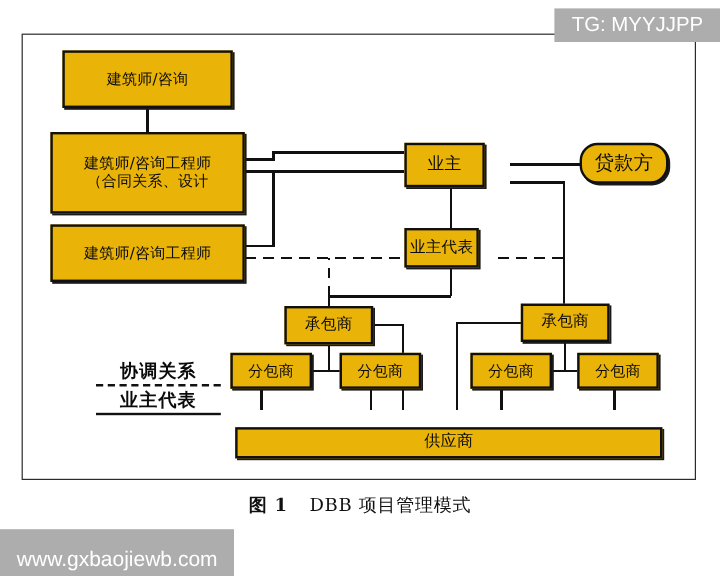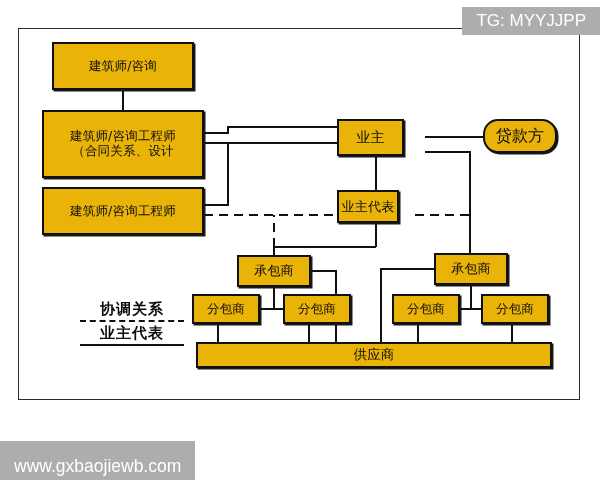--- a/index.html
+++ b/index.html
@@ -71,21 +71,21 @@
   .n-ownerrep  { left: 337px; top: 190px; width: 62px;  height: 33px; font-size: 13px; }
 
   .n-ctr-l     { left: 237px; top: 255px; width: 74px;  height: 32px; font-size: 13px; }
   .n-ctr-r     { left: 434px; top: 253px; width: 74px;  height: 32px; font-size: 13px; }
 
   .n-sub1      { left: 192px; top: 294px; width: 68px;  height: 30px; font-size: 12.5px; }
   .n-sub2      { left: 283px; top: 294px; width: 68px;  height: 30px; font-size: 12.5px; }
   .n-sub3      { left: 392px; top: 294px; width: 68px;  height: 30px; font-size: 12.5px; }
   .n-sub4      { left: 481px; top: 294px; width: 68px;  height: 30px; font-size: 12.5px; }
 
-  .n-supplier  { left: 196px; top: 342px; width: 356px; height: 26px; font-size: 13.5px; }
+  .n-supplier  { left: 196px; top: 356px; width: 356px; height: 26px; font-size: 13.5px; }
 
   
   .legend {
     position: absolute;
     left: 80px;
     top: 300px;
     width: 104px;
     z-index: 6;
   }
   .legend-label {
@@ -255,20 +255,23 @@
     <span>供应商</span>
   </div>
 
   <div class="legend">
     <div class="legend-label">协调关系</div>
     <div class="legend-dashed"></div>
     <div class="legend-label">业主代表</div>
     <div class="legend-solid"></div>
   </div>
 
+  <div class="caption">
+    <span class="cap-num">图 1</span><span class="cap-gap"></span><span>DBB 项目管理模式</span>
+  </div>
 
   <div class="wm wm-tg">
     <span>TG: MYYJJPP</span>
   </div>
   <div class="wm wm-url">
     <span>www.gxbaojiewb.com</span>
   </div>
 
 </div>
 

